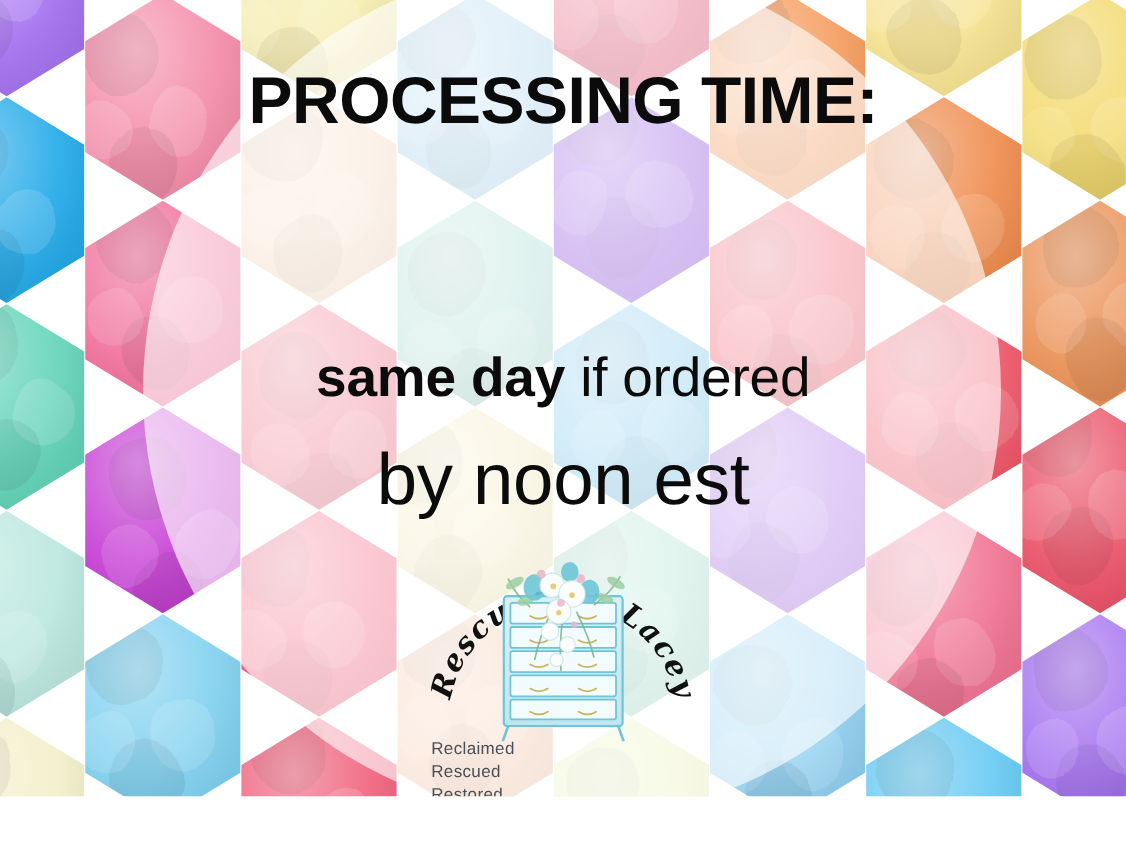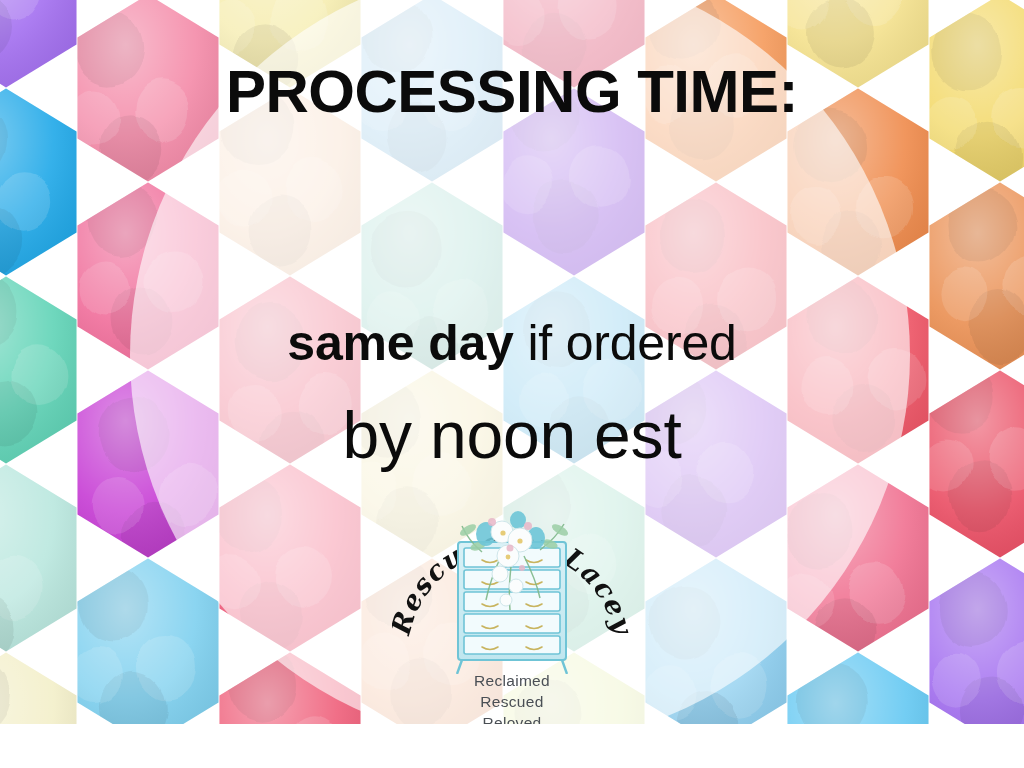--- a/index.html
+++ b/index.html
@@ -76,21 +76,20 @@
     width: 240px;
     height: 260px;
     z-index: 40;
     pointer-events: none;
   }
   #logo svg { display: block; }
   .tagline {
     position: absolute;
     left: 0;
     width: 100%;
-    text-align: center;
     color: #4a4f55;
     font-size: 15.5px;
     line-height: 21px;
     letter-spacing: 0.3px;
   }
   #tagline-box { top: 186px; }
 </style>
 </head>
 <body>
 
@@ -788,17 +787,17 @@
           <circle cx="-9" cy="-21" r="2.6"></circle>
           <circle cx="8" cy="-13" r="2.6"></circle>
           <circle cx="-4" cy="3" r="2.4"></circle>
         </g>
       </g>
     </svg>
 
     <div id="tagline-box" class="tagline">
       <div>Reclaimed</div>
       <div>Rescued</div>
-      <div>Reloved</div>
+      <div>Restored</div>
     </div>
   </div>
 
 </div>
 
 </body></html>

